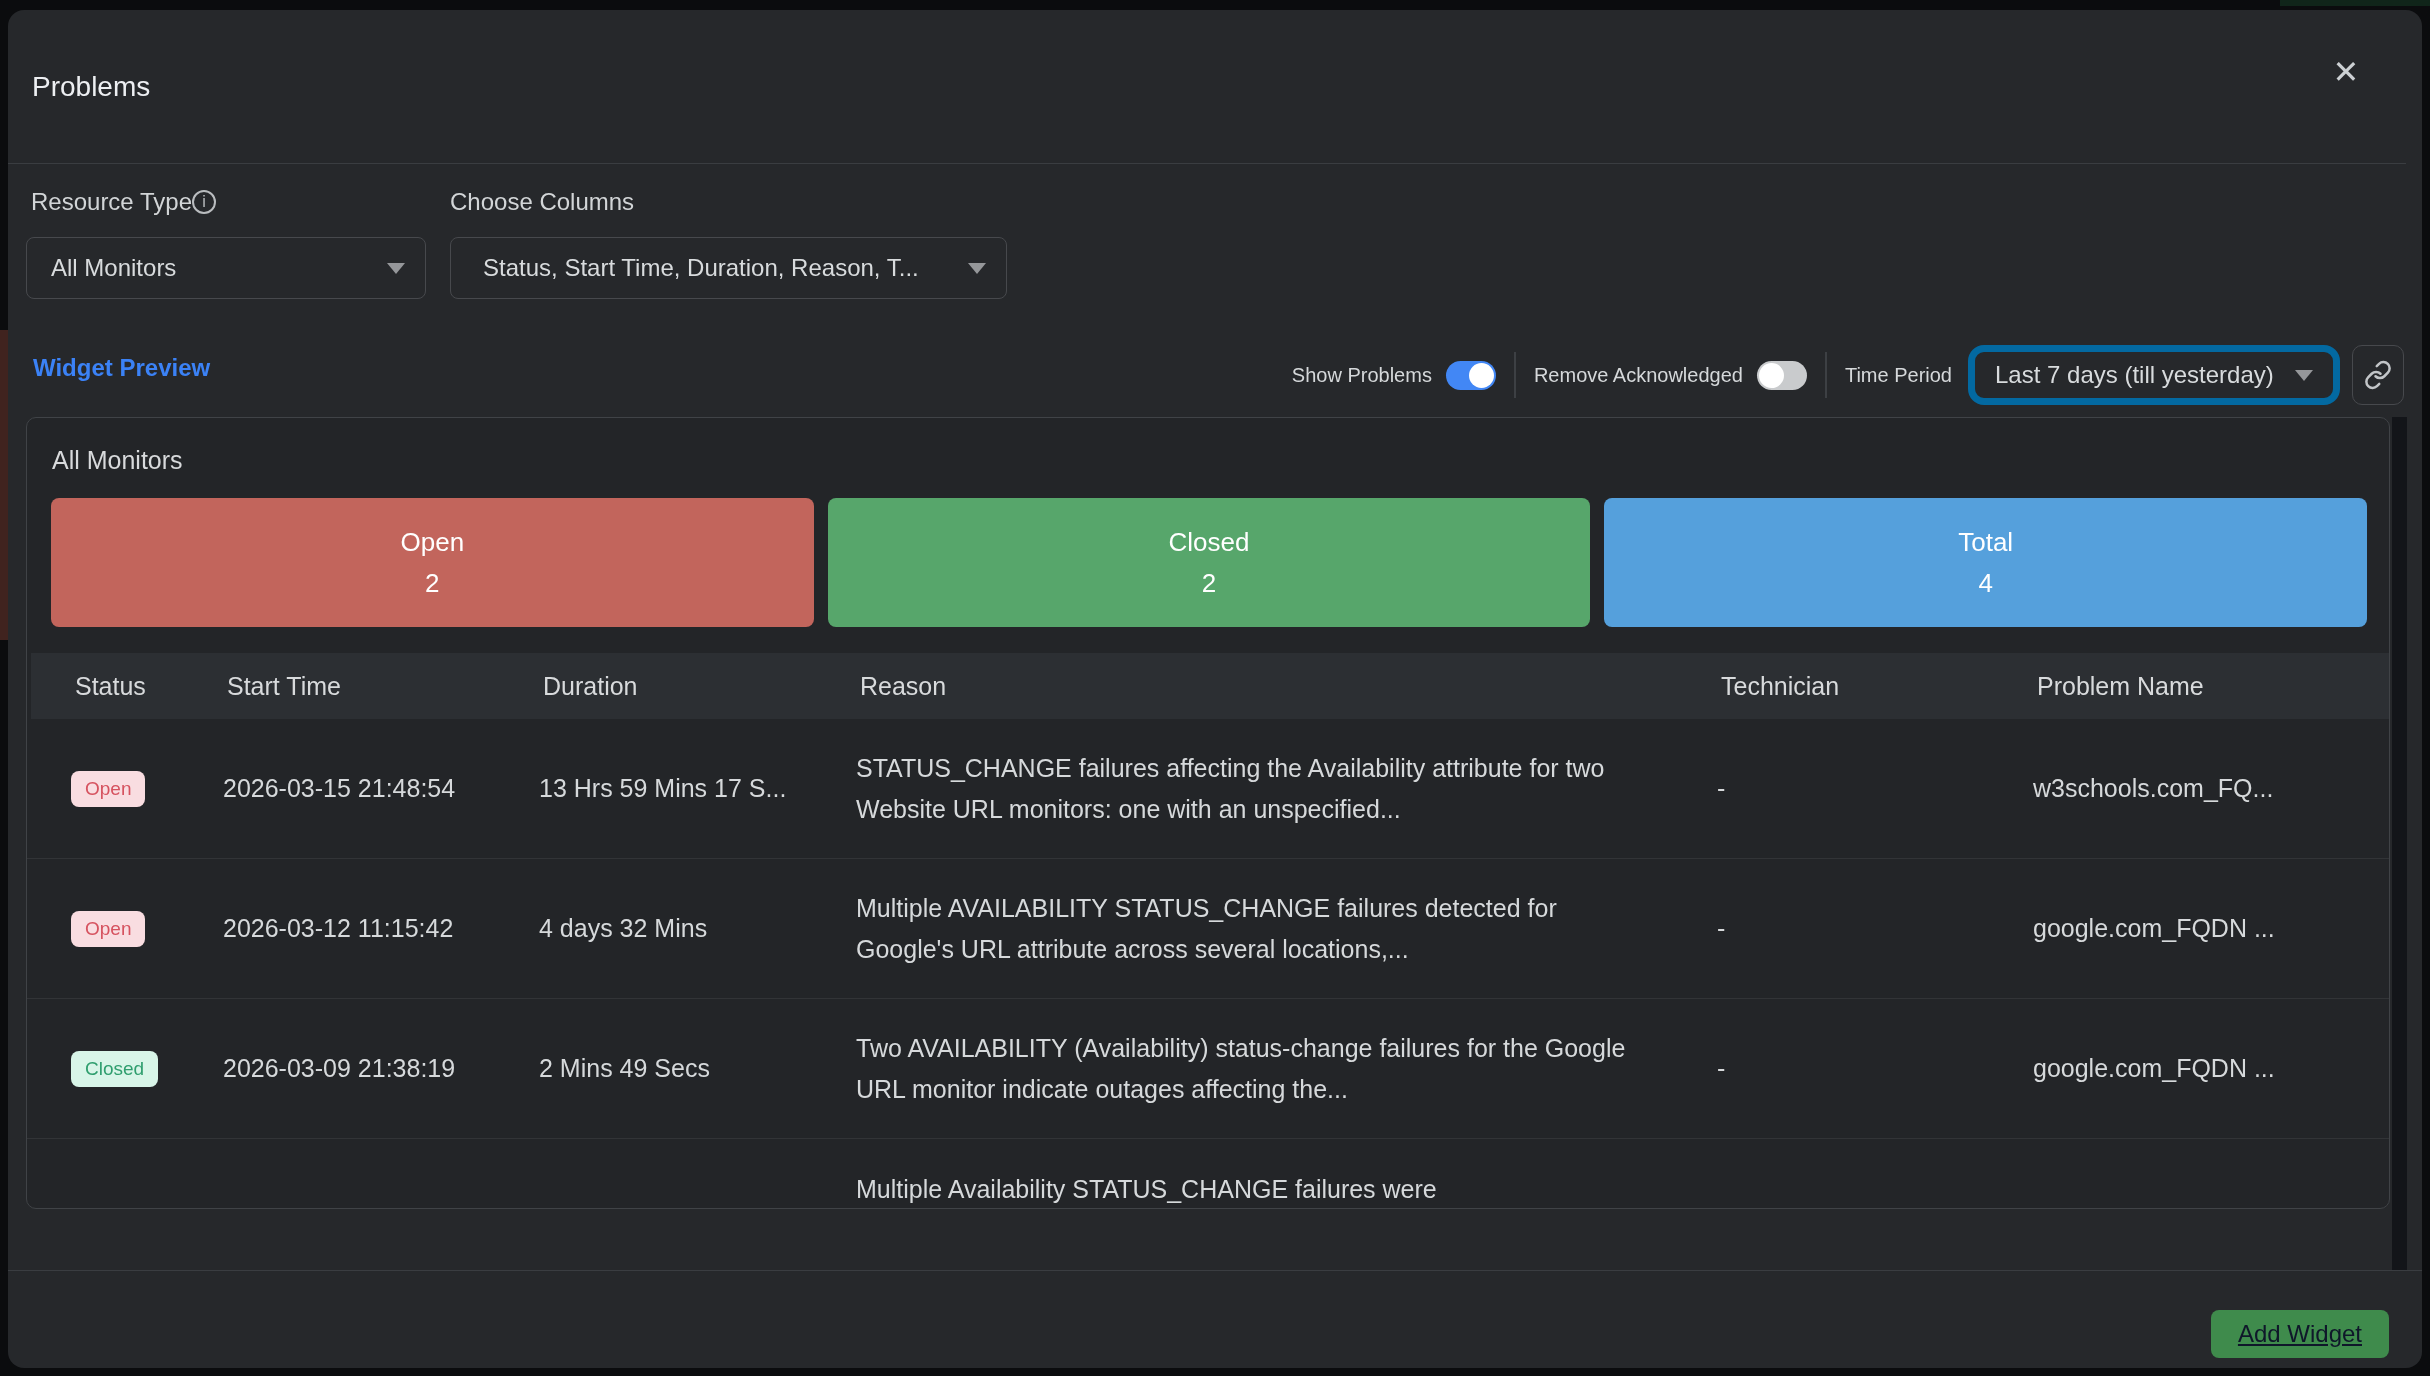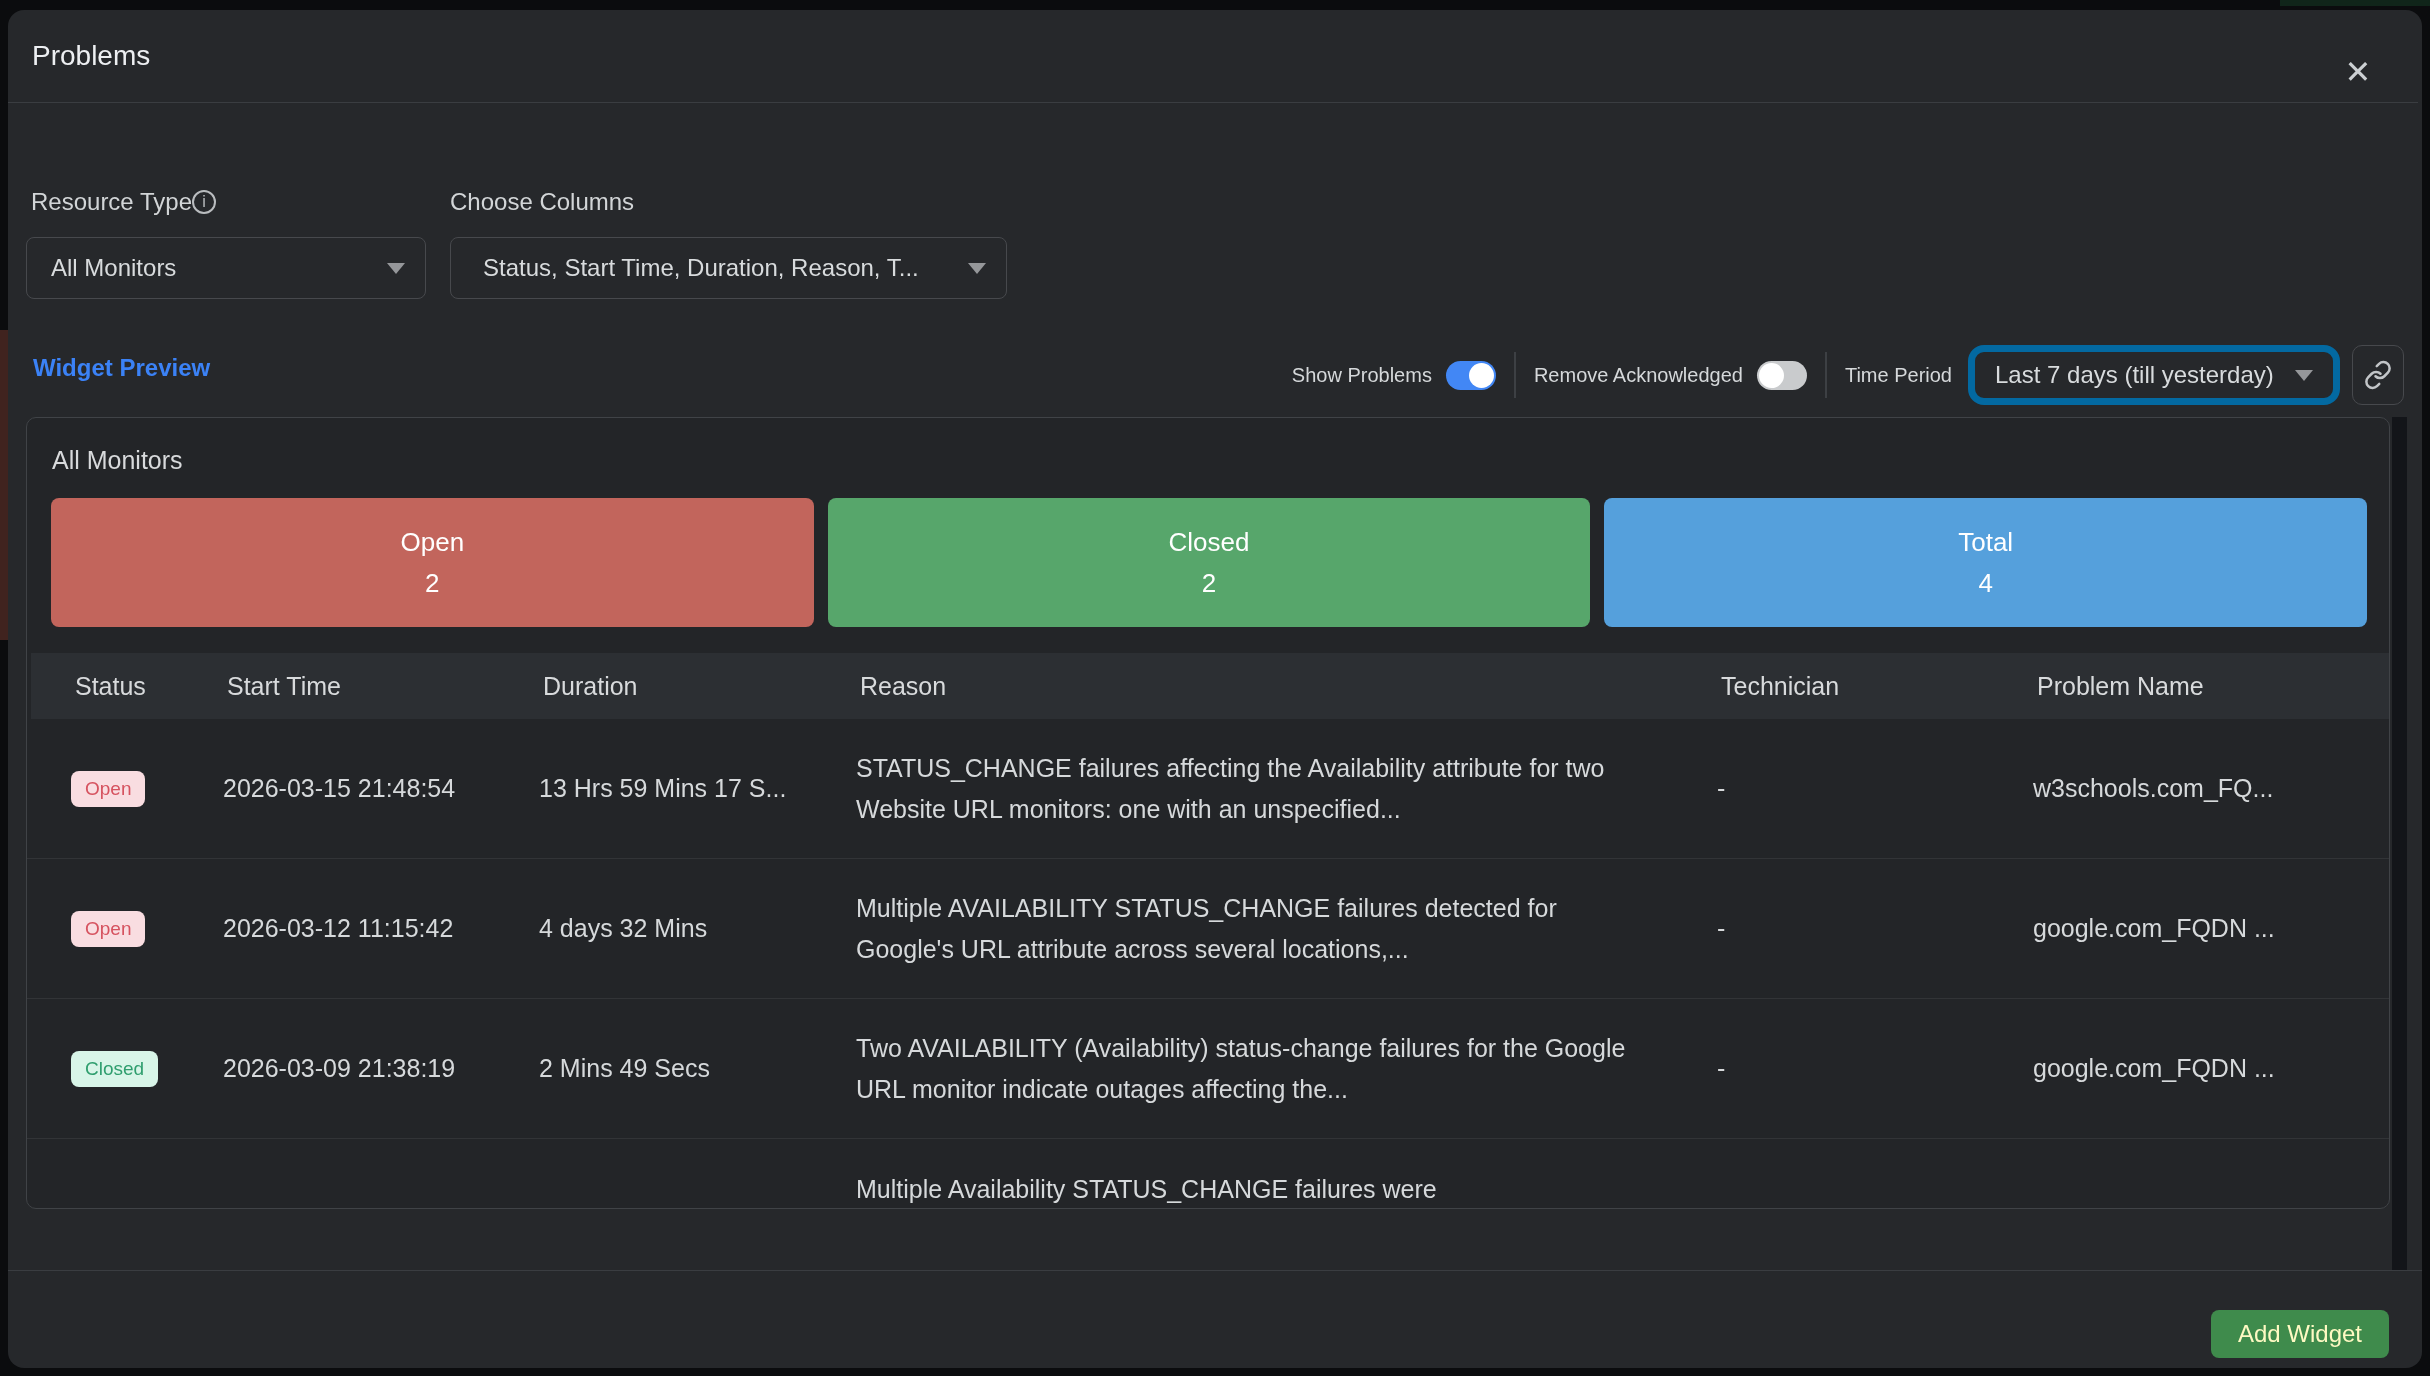--- a/index.html
+++ b/index.html
@@ -8,21 +8,21 @@
        font-family:"Liberation Sans",sans-serif;overflow:hidden;}
 
   
   .pg-red{position:absolute;left:0;top:330px;width:8px;height:310px;background:#40231f;}
   .pg-green{position:absolute;left:2280px;top:0;width:150px;height:6px;background:#10251a;}
 
   
   .modal{position:absolute;left:8px;top:10px;width:2414px;height:1358px;
          background:#26282b;border-radius:16px;overflow:hidden;}
 
-  .mhead{position:absolute;left:0;top:0;right:4px;height:93px;
+  .mhead{position:absolute;left:0;top:0;right:16px;height:154px;
          border-bottom:1px solid #3a3d41;display:flex;align-items:center;}
   .mtitle{margin-left:24px;font-size:28px;color:#edeff2;}
   .mclose{position:absolute;right:36px;top:38px;width:48px;height:48px;
           display:flex;align-items:center;justify-content:center;
           font-size:32px;color:#ccd0d3;cursor:pointer;}
 
   .field-label{position:absolute;font-size:24px;color:#d2d5d7;display:flex;align-items:center;}
   .info-i{display:inline-flex;align-items:center;justify-content:center;
           width:24px;height:24px;border:2px solid #b9bcbf;border-radius:50%;
           font-size:16px;color:#b9bcbf;font-style:normal;}
@@ -75,22 +75,22 @@
   .cell{padding-right:30px;white-space:nowrap;overflow:hidden;}
   .cell-reason{white-space:normal;line-height:41px;padding-right:56px;}
   .trow.partial .cell-reason{align-self:start;padding-top:30px;}
   .badge{display:inline-block;padding:7px 14px;border-radius:8px;font-size:19px;}
   .badge.open{background:#f9dde1;color:#d6525f;}
   .badge.closed{background:#d8f5e8;color:#2f9e6e;}
 
   
   .fdiv{position:absolute;left:0;right:0;top:1260px;height:1px;background:#3a3d41;}
   .add-btn{position:absolute;right:33px;top:1300px;height:48px;padding:0 27px;
-           background:#3f8b4c;border:none;border-radius:8px;color:#fef9c3;
-           font-size:24px;font-family:"Liberation Sans",sans-serif;cursor:pointer;}
+           background:#3f8b4c;border:none;border-radius:8px;color:#0f172a;
+           font-size:24px;font-family:"Liberation Sans",sans-serif;cursor:pointer;text-decoration:underline;}
 </style>
 </head>
 <body>
 
 <div id="app">
   <div class="pg-red"></div>
   <div class="pg-green"></div>
 
   <div class="modal">
 

